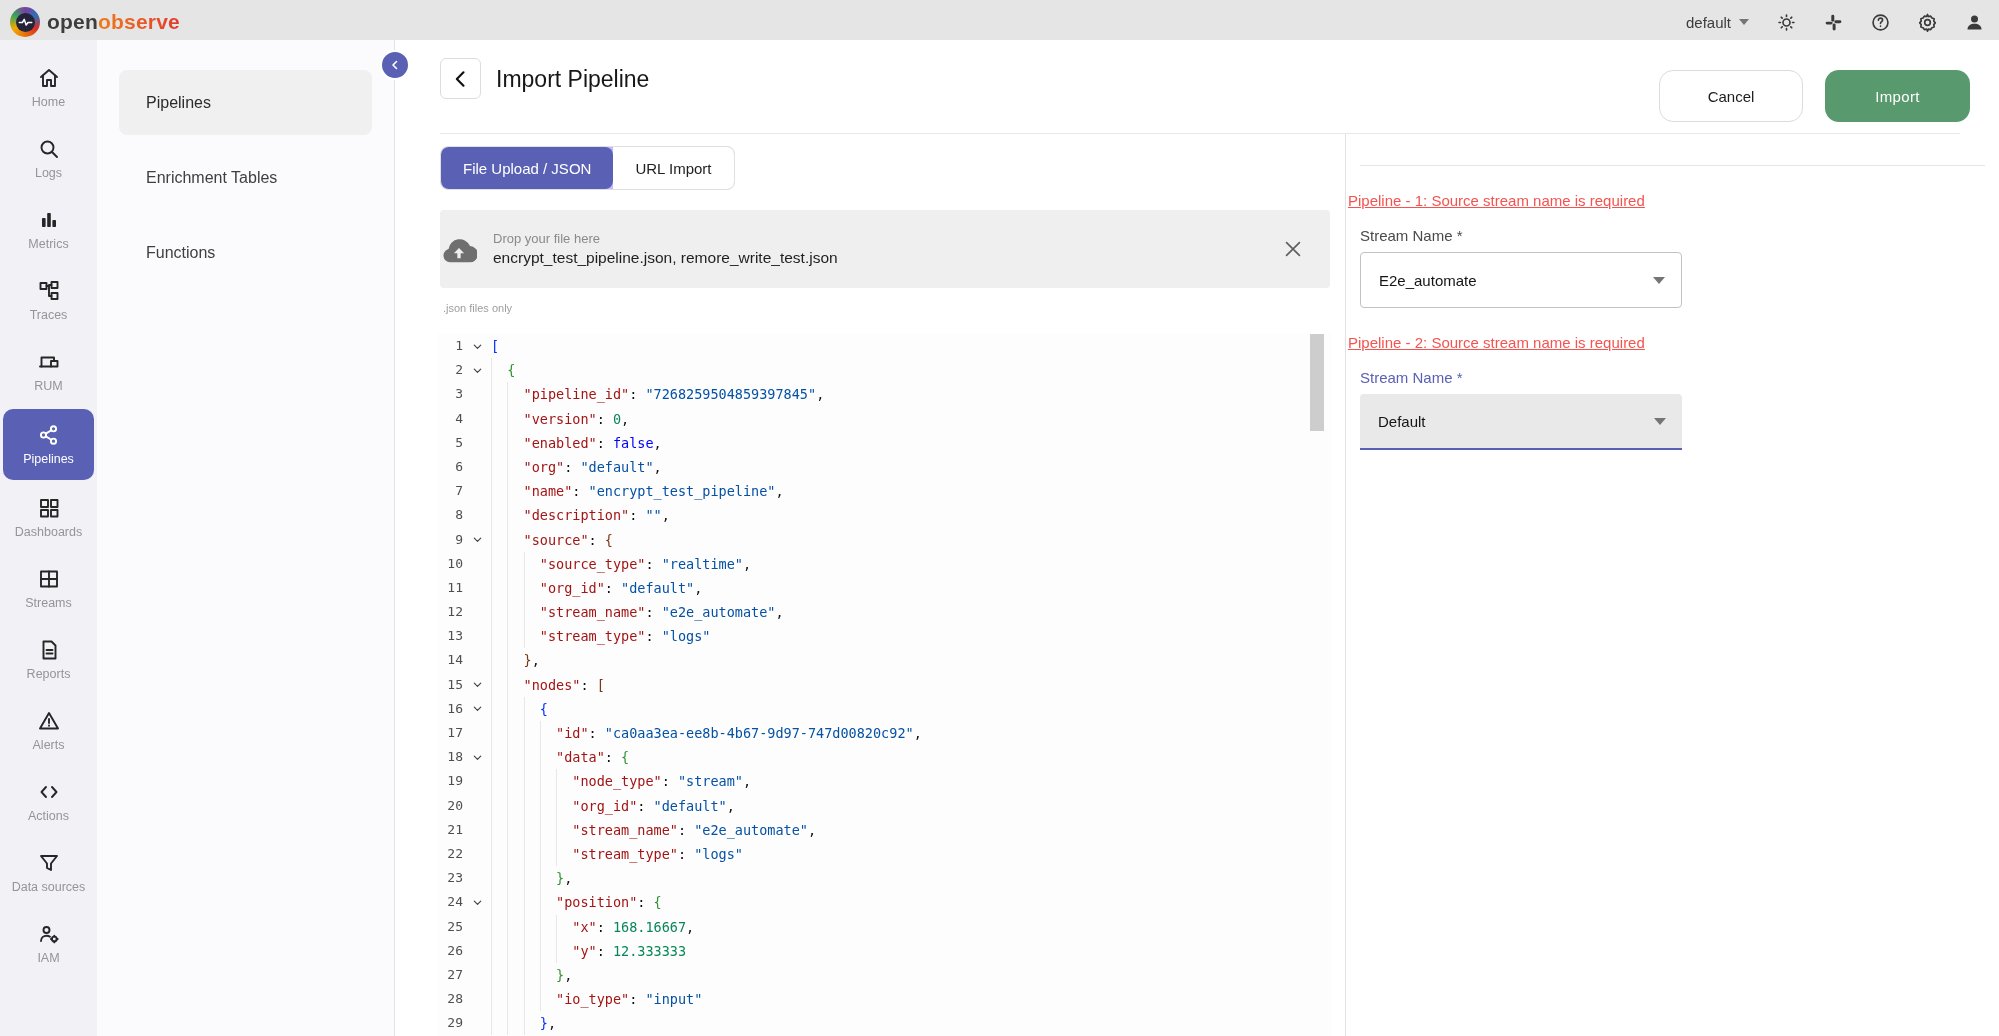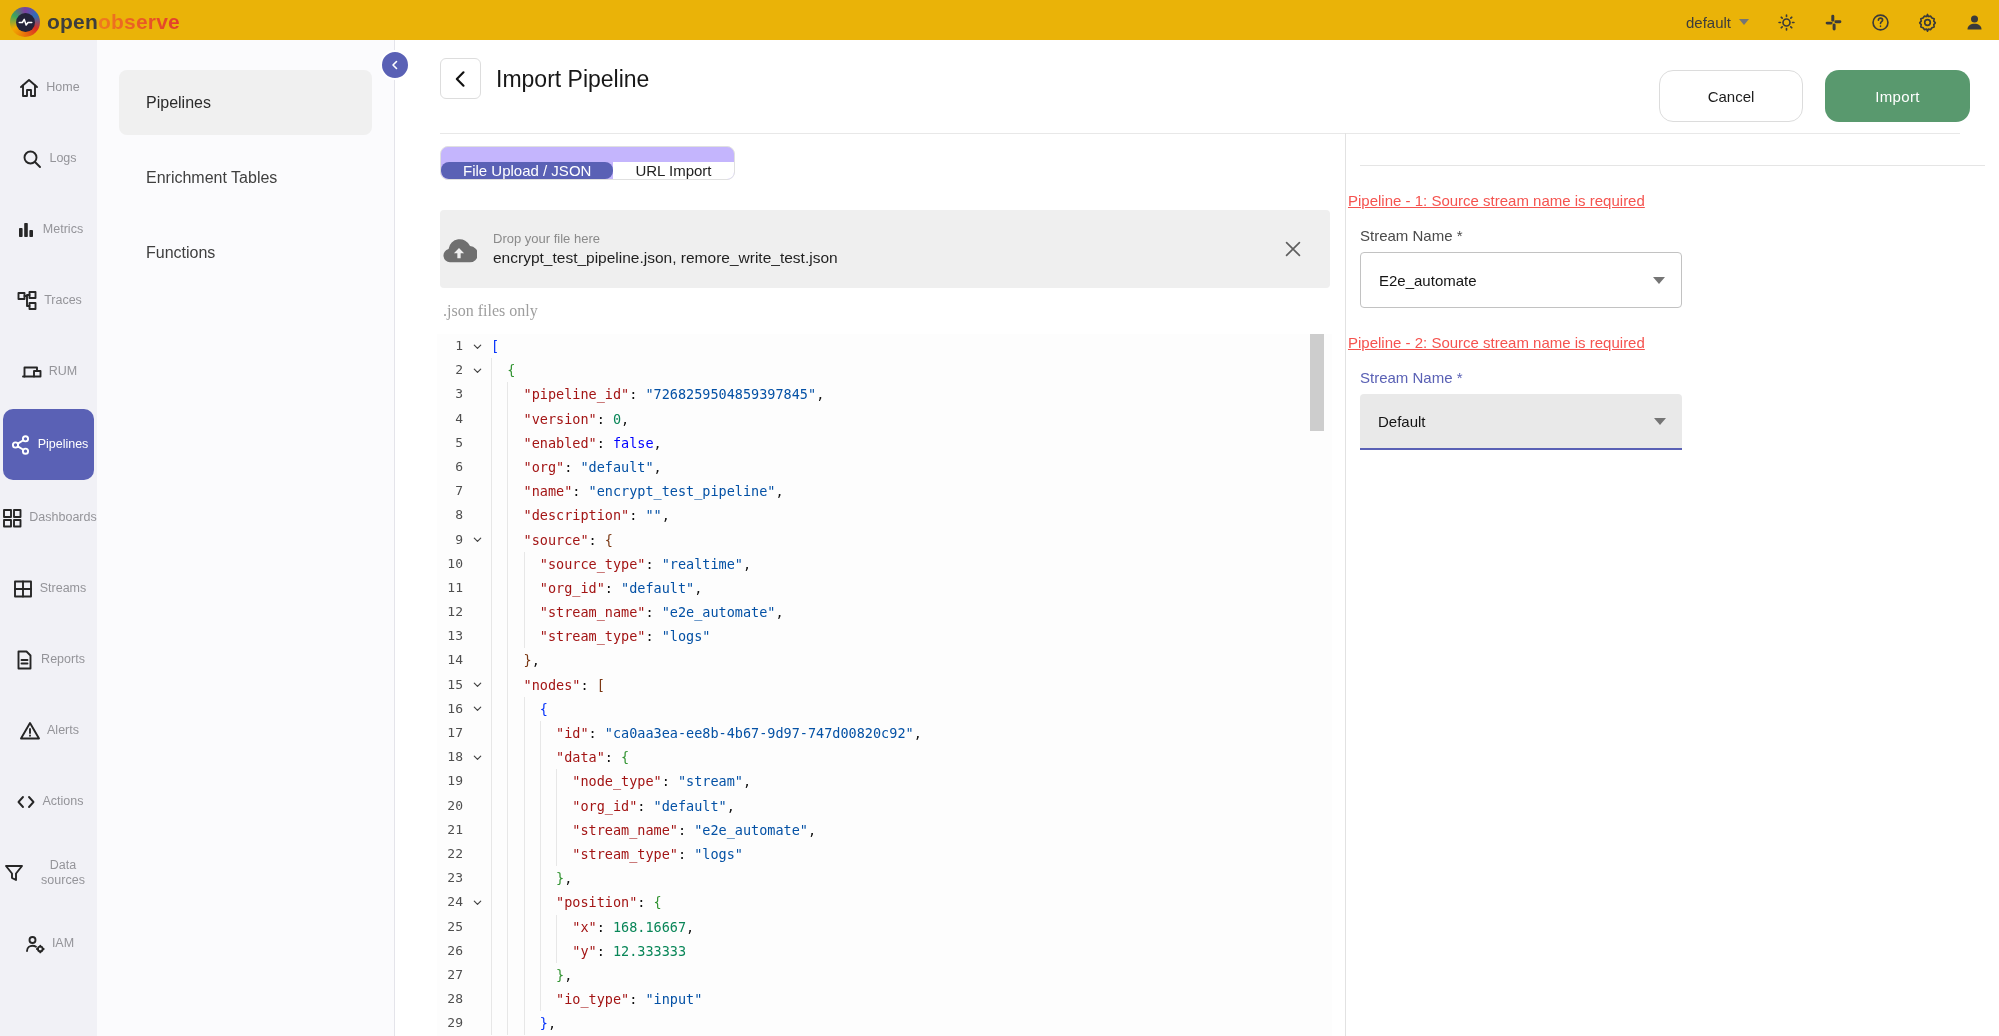--- a/index.html
+++ b/index.html
@@ -1,35 +1,35 @@
 <!DOCTYPE html>
 <html style="--accent: #5a61b5; --import_green: #59996e; --error_red: #f5534f; --token_key: #a31515; --token_string: #0451a5; --token_number: #098658; --token_keyword: #0000ff; --bracket1: #0431fa; --bracket2: #319331; --bracket3: #7b3814;"><head>
 <meta charset="utf-8">
 <style>
   * { margin:0; padding:0; box-sizing:border-box; }
   html,body { background:#fff; }
   body { font-family:"Liberation Sans", sans-serif; color:#222; }
   #app { position:relative; width:1999px; height:1036px; overflow:hidden; background:#fff; }
 
   
-  .topbar { position:absolute; left:0; top:0; width:1999px; height:40px; background:#eab308; display:flex; align-items:center; justify-content:space-between; padding:4px 14px 0 10px; }
+  .topbar { position:absolute; left:0; top:0; width:1999px; height:40px; background:#e5e5e5; display:flex; align-items:center; justify-content:space-between; padding:4px 14px 0 10px; }
   .brand { display:flex; align-items:center; gap:7px; }
   .logo-ring { width:30px; height:30px; border-radius:50%; background:conic-gradient(#7b3fa0,#2f6fb7,#d93025,#e8710a,#f2a900,#3ba55d,#7b3fa0); display:flex; align-items:center; justify-content:center; }
   .logo-core { width:19px; height:19px; border-radius:50%; background:#23233a; display:flex; align-items:center; justify-content:center; }
   .wordmark { font-size:21px; font-weight:700; letter-spacing:.2px; }
   .wordmark .w1 { color:#3d3d3d; }
   .wordmark .w2 { background:linear-gradient(90deg,#f07c1d,#e23b2e); -webkit-background-clip:text; background-clip:text; color:transparent; }
   .topbar-right { display:flex; align-items:center; gap:26px; }
   .org-select { display:flex; align-items:center; gap:8px; font-size:15px; color:#3c3c3c; cursor:pointer; }
   .tb-icon { width:22px; height:22px; display:flex; align-items:center; justify-content:center; color:#3a3a3a; cursor:pointer; }
   .tb-icon svg { width:21px; height:21px; }
 
   
   .iconbar { position:absolute; left:0; top:40px; width:97px; height:996px; background:#f1f1f6; padding-top:12px; display:flex; flex-direction:column; align-items:stretch; }
-  .nav-item { min-height:71px; display:flex; align-items:center; justify-content:center; gap:5px; cursor:pointer; padding:4px 2px; }
+  .nav-item { min-height:71px; display:flex; flex-direction:column; align-items:center; justify-content:center; gap:5px; cursor:pointer; padding:4px 2px; }
   .nav-item .nicon { width:24px; height:24px; color:#262626; }
   .nav-item .nicon svg { width:24px; height:24px; }
   .nav-label { font-size:12.5px; color:#949499; text-align:center; line-height:1.15; }
   .nav-item.active { background:#5a61b5; border-radius:10px; margin:2px 3px; }
   .nav-item.active .nicon { color:#fff; }
   .nav-item.active .nav-label { color:#fff; }
 
   
   .subbar { position:absolute; left:97px; top:40px; width:298px; height:996px; background:#fbfbfd; border-right:1px solid #e4e4ea; padding-top:30px; }
   .sub-item { margin:0 22px 10px 22px; height:65px; display:flex; align-items:center; padding-left:27px; font-size:16px; color:#3f3f3f; border-radius:8px; cursor:pointer; }
@@ -39,32 +39,32 @@
   .main { position:absolute; left:395px; top:40px; width:1604px; height:996px; background:#fff; }
   .collapse-btn { position:absolute; left:-15px; top:10px; width:30px; height:30px; border-radius:50%; background:#5a61b5; border:2px solid #fff; display:flex; align-items:center; justify-content:center; cursor:pointer; z-index:5; color:#fff; }
   .back-btn { position:absolute; left:45px; top:18px; width:41px; height:41px; border:1px solid #ddd; border-radius:6px; background:#fff; display:flex; align-items:center; justify-content:center; cursor:pointer; color:#111; }
   .page-title { position:absolute; left:101px; top:26px; font-size:23px; font-weight:500; color:#171717; }
   .btn { position:absolute; top:30px; height:52px; border-radius:14px; font-size:15px; font-weight:400; display:flex; align-items:center; justify-content:center; cursor:pointer; }
   .btn-cancel { left:1264px; width:144px; background:#fff; border:1px solid #dcdcdc; color:#1c1c1c; }
   .btn-import { left:1430px; width:145px; background:#59996e; border:none; color:#fff; letter-spacing:.3px; }
   .header-divider { position:absolute; left:45px; top:93px; width:1520px; height:1px; background:#e8e8e8; }
 
   
-  .tabs { position:absolute; left:45px; top:106px; height:34px; display:flex; border:1px solid #e0e0e0; border-radius:8px; overflow:hidden; background:#c4b5fd;align-items:flex-end; }
+  .tabs { position:absolute; left:45px; top:106px; height:44px; display:flex; border:1px solid #e0e0e0; border-radius:8px; overflow:hidden; background:#c4b5fd; }
   .tab { display:flex; align-items:center; justify-content:center; font-size:15px; padding:0 22px; cursor:pointer; color:#212121; background:#fff; }
   .tab.active { background:#5a61b5; color:#fff; border-radius:8px; }
 
   
   .dropzone { position:absolute; left:45px; top:170px; width:890px; height:78px; background:#efefef; border-radius:4px; display:flex; align-items:center; padding:0 24px 0 1px; cursor:pointer; }
   .cloud { width:36px; height:36px; color:#6f6f6f; margin-right:16px; flex:0 0 auto; }
   .dz-text { flex:1 1 auto; }
   .dz-hint { font-size:13px; color:#8a8a8a; margin-bottom:3px; }
   .dz-files { font-size:15.5px; color:#1f1f1f; }
   .dz-close { width:26px; height:26px; color:#5f5f5f; cursor:pointer; display:flex; align-items:center; justify-content:center; }
-  .dz-note { position:absolute; left:48px; top:262px; font-size:16px; color:#9e9e9e;font-family:Liberation Serif, serif; }
+  .dz-note { position:absolute; left:48px; top:262px; font-size:11px; color:#9e9e9e; }
 
   
   .editor { position:absolute; left:42px; top:294px; width:895px; height:702px; background:#fdfdfd; font-family:"DejaVu Sans Mono", monospace; font-size:13.5px; overflow:hidden; }
   .code-line { display:flex; height:24.2px; line-height:24.2px; white-space:pre; }
   .ln { width:26px; text-align:right; color:#4f4f4f; flex:0 0 auto; font-size:13px; }
   .fold { width:28px; flex:0 0 auto; display:flex; align-items:center; justify-content:center; color:#424242; cursor:pointer; }
   .fold svg { width:11px; height:11px; }
   .g { display:inline-block; width:2ch; border-left:1px solid #e7e7e7; height:100%; flex:0 0 auto; }
   .tk-pu { color:#111; } .tk-k { color:#a31515; } .tk-s { color:#0451a5; }
   .tk-num { color:#098658; } .tk-kw { color:#0000ff; }

